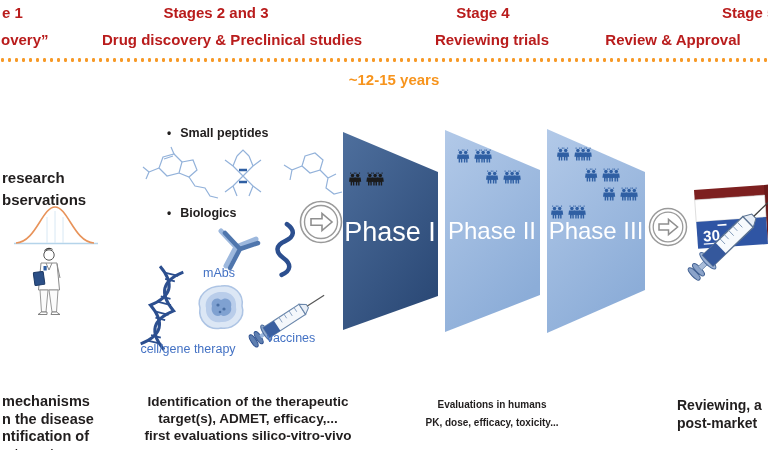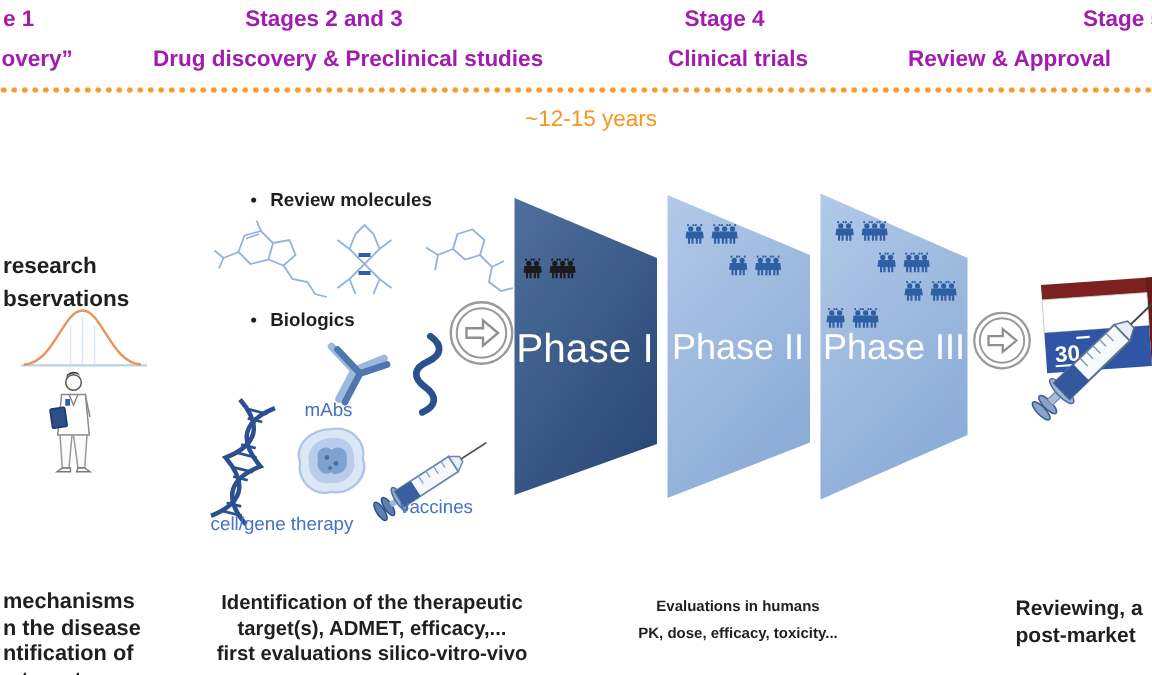--- a/index.html
+++ b/index.html
@@ -1,54 +1,54 @@
 <!DOCTYPE html>
 <html><head>
 <meta charset="utf-8">
 <style>
   html,body{margin:0;padding:0;background:#fff;}
   #canvas{position:relative;width:768px;height:450px;overflow:hidden;background:#fff;
           font-family:"Liberation Sans",sans-serif;color:#1f1f1f;}
   .abs{position:absolute;}
-  .hdr{font-size:15px;font-weight:700;white-space:nowrap;color:#a21caf;}
+  .hdr{font-size:15px;font-weight:700;white-space:nowrap;color:#b91c1c;}
   .ctr{text-align:center;}
   .dotline{left:0;top:57px;width:768px;height:6px;
     background-image:radial-gradient(circle at 2.5px 3px,#F79A28 1.7px,rgba(0,0,0,0) 2px);
     background-size:7px 6px;background-repeat:repeat-x;}
-  .years{left:344px;top:71px;width:100px;text-align:center;color:#F7941D;font-size:15px;font-weight:400;white-space:nowrap;}
+  .years{left:344px;top:71px;width:100px;text-align:center;color:#F7941D;font-size:15px;font-weight:700;white-space:nowrap;}
   .blocktext{font-weight:700;color:#211e1e;margin-top:20px;}
   .bullet{font-size:12.5px;font-weight:700;white-space:nowrap;color:#211e1e;}
   .bullet::before{content:"\2022";margin-right:9px;font-size:12px;}
   .bluelab{font-size:12.5px;color:#4472C4;white-space:nowrap;}
   svg text{font-family:"Liberation Sans",sans-serif;}
 </style>
 </head>
 <body>
 
 <div id="canvas">
 
   <div class="abs hdr" style="left:2px;top:4px;">e 1</div>
   <div class="abs hdr ctr" style="left:116px;top:4px;width:200px;">Stages 2 and 3</div>
   <div class="abs hdr ctr" style="left:433px;top:4px;width:100px;">Stage 4</div>
   <div class="abs hdr" style="left:722px;top:4px;">Stage 5</div>
 
   <div class="abs hdr" style="left:1px;top:31px;">overy”</div>
   <div class="abs hdr ctr" style="left:102px;top:31px;width:260px;text-align:center;">Drug discovery &amp; Preclinical studies</div>
-  <div class="abs hdr ctr" style="left:432px;top:31px;width:120px;">Clinical trials</div>
+  <div class="abs hdr ctr" style="left:432px;top:31px;width:120px;">Reviewing trials</div>
   <div class="abs hdr ctr" style="left:597px;top:31px;width:152px;">Review &amp; Approval</div>
 
   <div class="abs dotline"></div>
   <div class="abs years">~12-15 years</div>
 
   <div class="abs blocktext" style="left:2px;top:147px;font-size:15px;line-height:22px;">
     <div>research</div>
     <div>bservations</div>
   </div>
 
-  <div class="abs bullet" style="left:167px;top:126px;"><span>Review molecules</span></div>
+  <div class="abs bullet" style="left:167px;top:126px;"><span>Small peptides</span></div>
   <div class="abs bullet" style="left:167px;top:206px;"><span>Biologics</span></div>
 
   <svg class="abs" style="left:0;top:0;" width="768" height="450" viewBox="0 0 768 450">
     <defs>
       <linearGradient id="gP1" x1="0" y1="0" x2="0.7" y2="1">
         <stop offset="0" stop-color="#4E6F9D"></stop>
           <stop offset="1" stop-color="#2C4A77"></stop>
       </linearGradient>
       <linearGradient id="gP2" x1="0" y1="0" x2="0.5" y2="1">
         <stop offset="0" stop-color="#B2C9E8"></stop>

